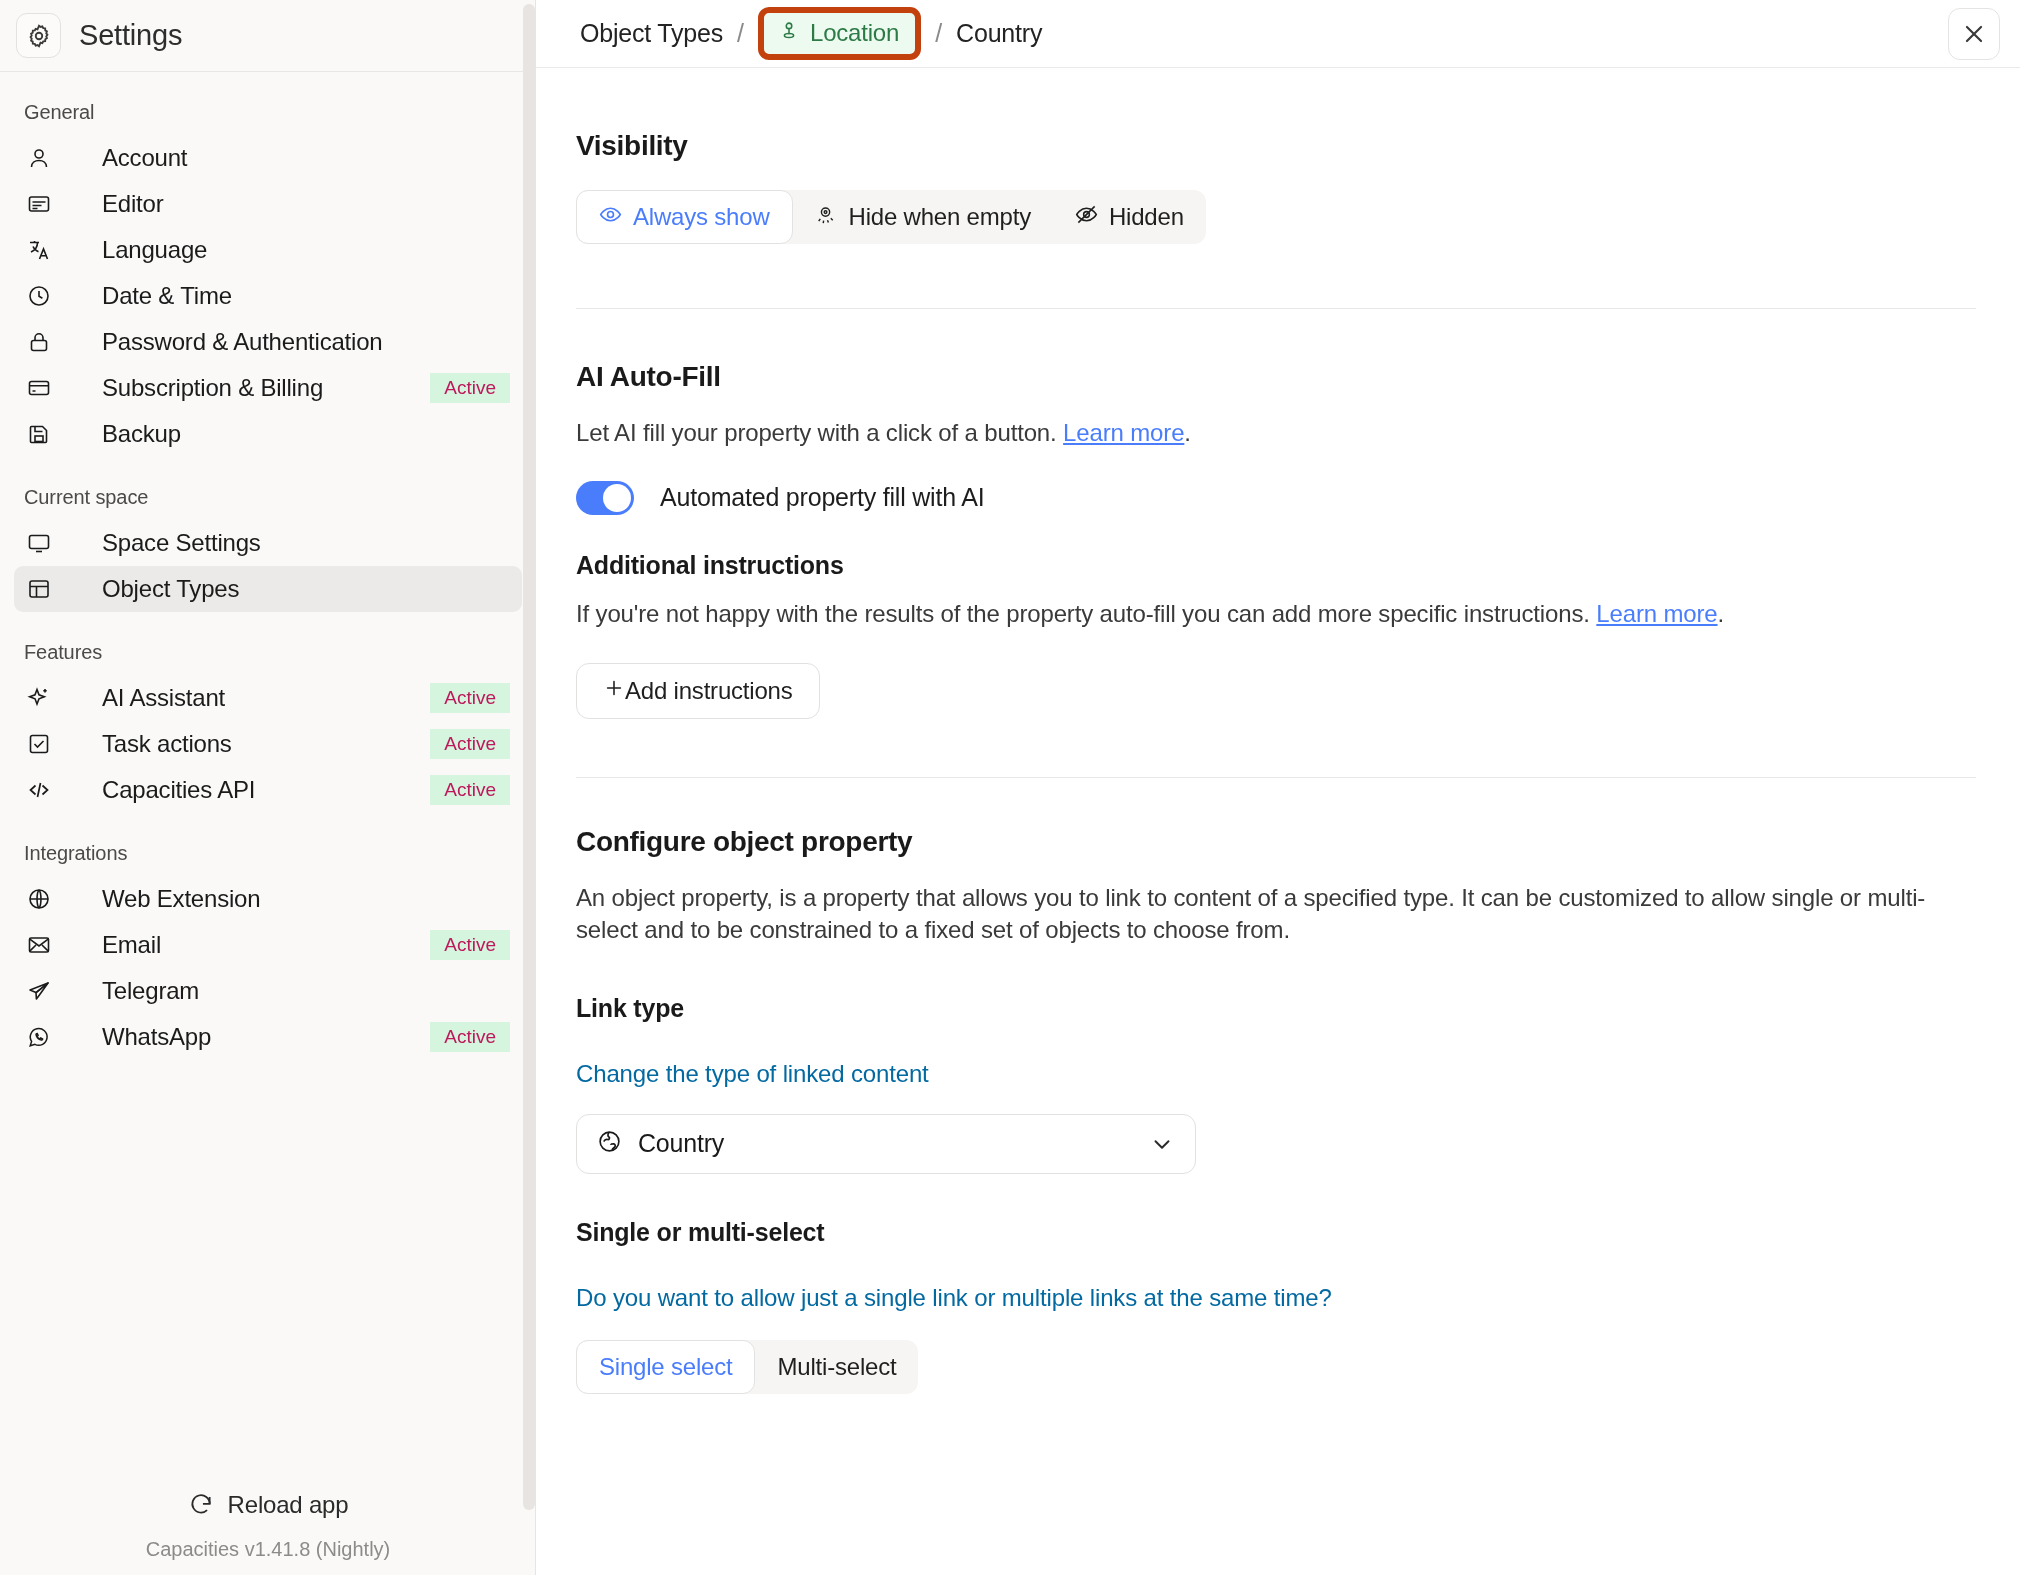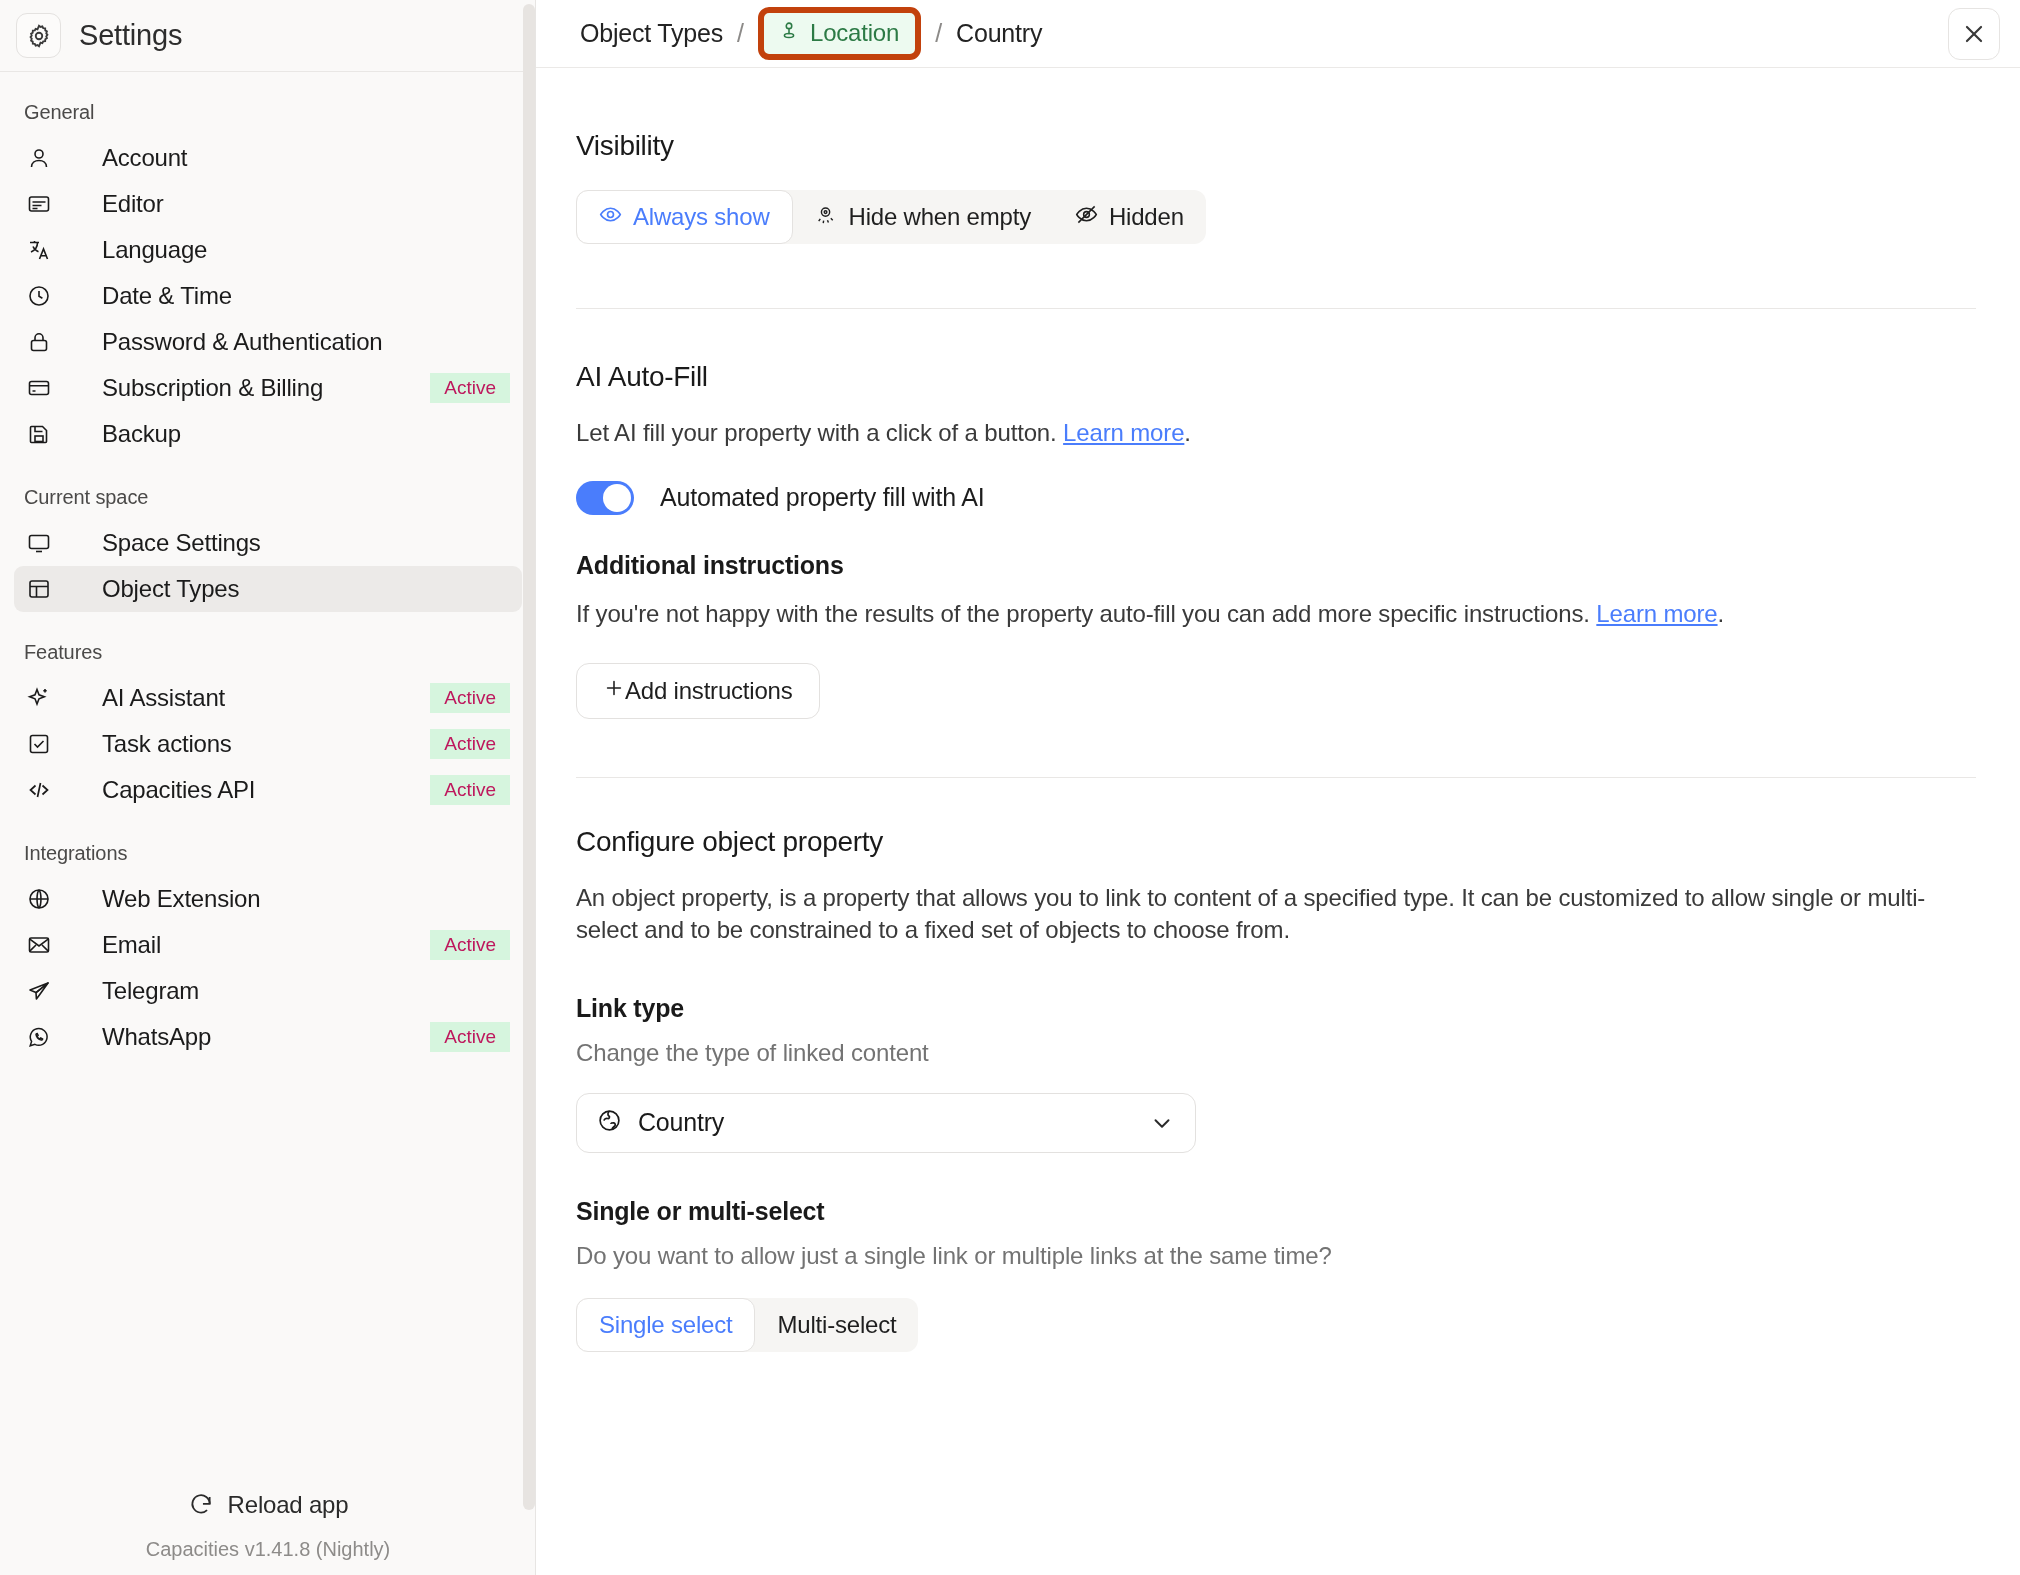--- a/index.html
+++ b/index.html
@@ -186,40 +186,41 @@
   .inner { max-width: 1400px; padding-left: 0; }
 
   .hrule {
     height: 1px;
     background: #e9e7e5;
     margin: 0;
   }
 
   .sec-title {
     font-size: 28px;
-    font-weight: 400;
+    font-weight: 700;
     color: #1a1a1a;
     letter-spacing: -0.3px;
   }
   .sub-title {
     font-size: 25px;
     font-weight: 700;
     color: #1a1a1a;
     letter-spacing: -0.2px;
   }
   .body-text {
     font-size: 24px;
     color: #3a3a3a;
     line-height: 1.32;
     letter-spacing: -0.15px;
   }
   .muted-text {
     font-size: 24px;
-    color: #737373;
+    color: #0369a1;
     letter-spacing: -0.15px;
+    margin-top: 21px;
   }
   a.link {
     color: #4a7dfc;
     text-decoration: underline;
     cursor: pointer;
   }
 
   
   .segmented {
     display: inline-flex;

